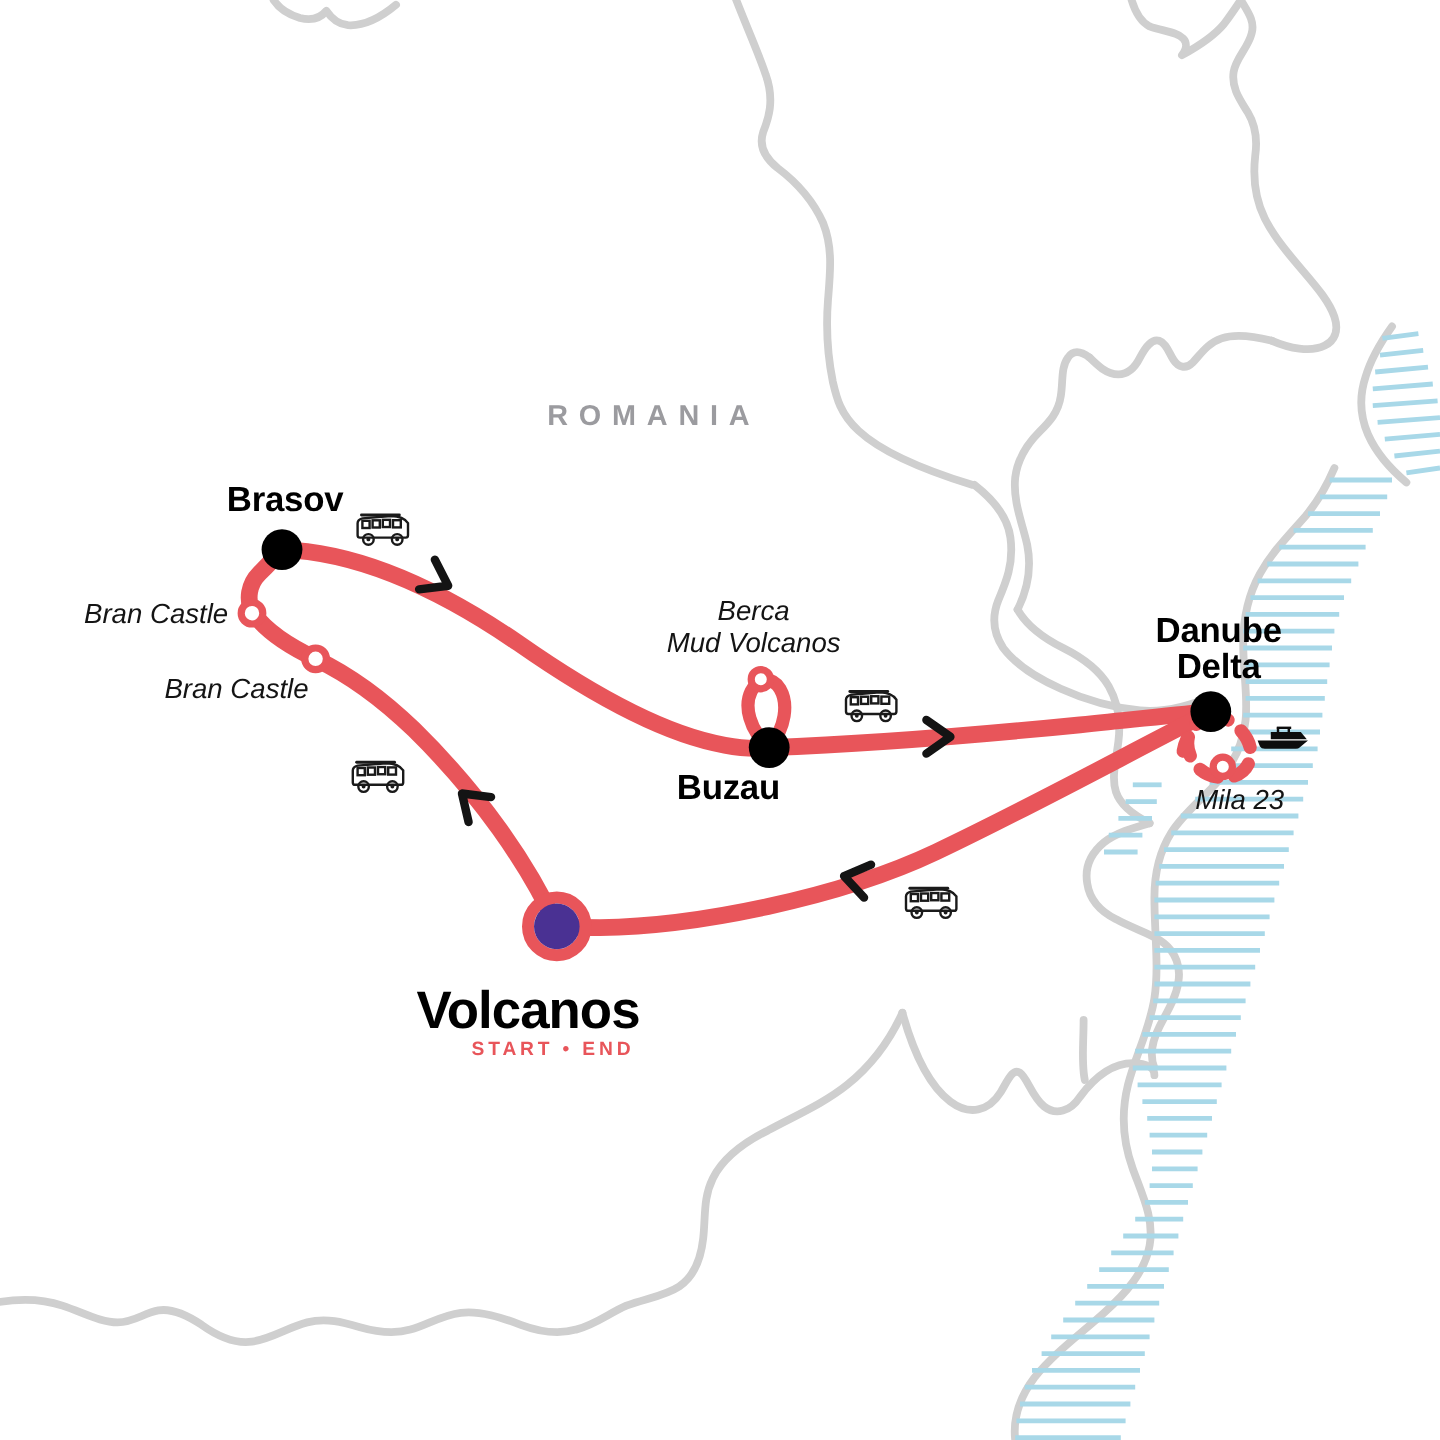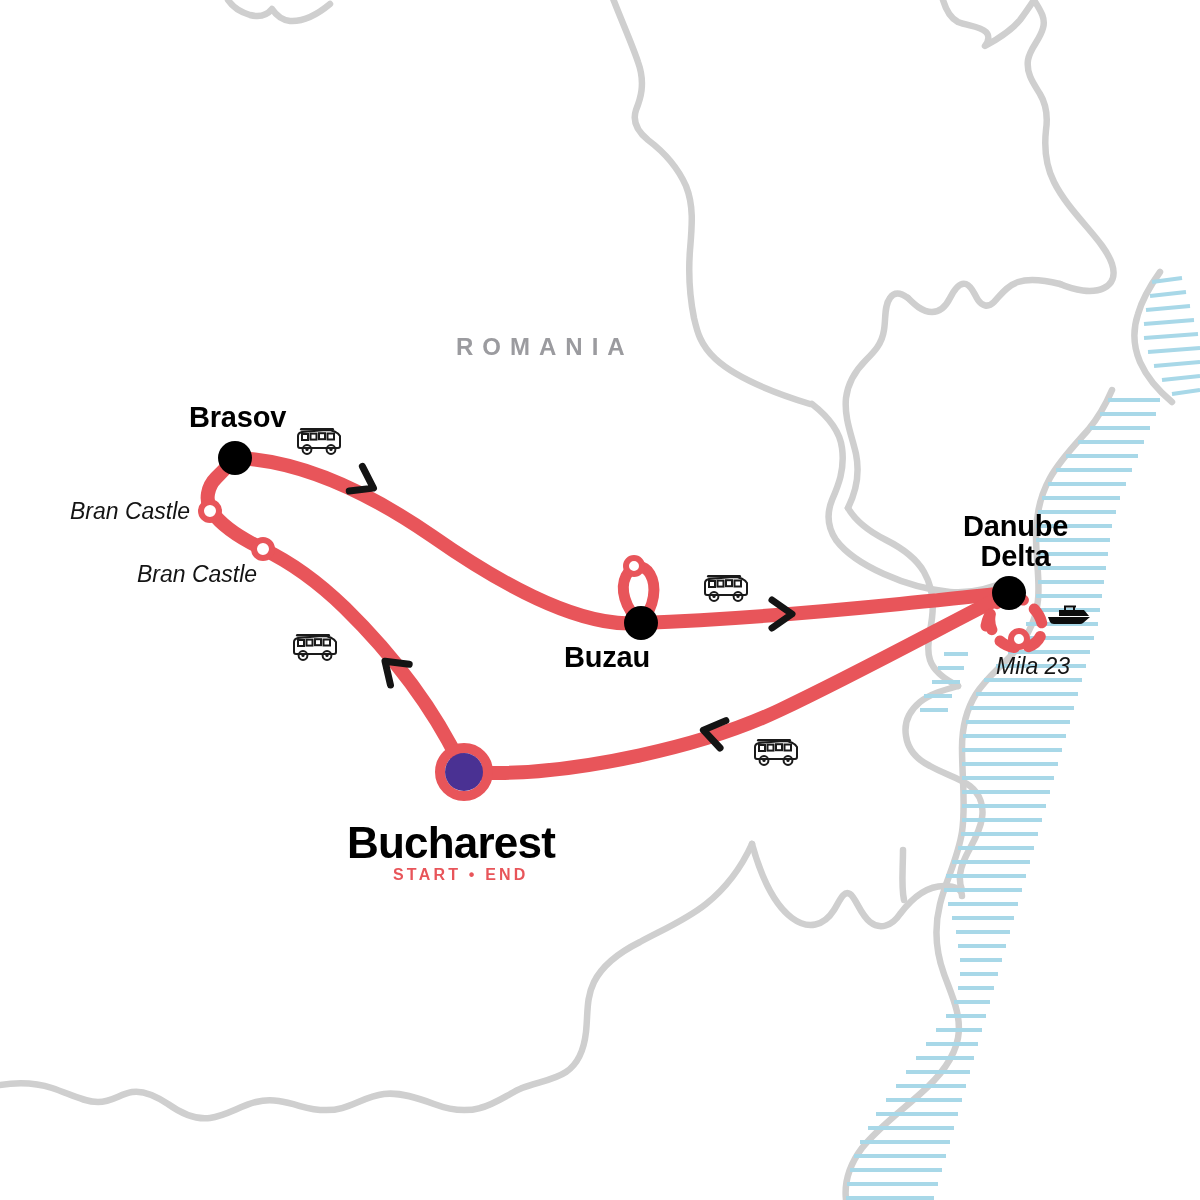--- a/index.html
+++ b/index.html
@@ -321,24 +321,28 @@
 
   <div class="label city-label" style="left:189px; top:401px;">Brasov</div>
 
   <div class="label city-label" style="left:564px; top:641px;">Buzau</div>
 
   <div class="label city-label two-line" style="left:963px; top:512px;">
     <div>Danube</div>
     <div>Delta</div>
   </div>
 
-  <div class="label city-label big" style="left:347px; top:818px;">Bucharest</div>
+  <div class="label city-label big" style="left:347px; top:818px;">Volcanos</div>
 
   <div class="label startend-label" style="left:393px; top:866px; width:148px;">START • END</div>
 
   <div class="label poi-label" style="left:70px; top:498px;">Bran Castle</div>
 
   <div class="label poi-label" style="left:137px; top:561px;">Bran Castle</div>
 
+  <div class="label poi-label two-line" style="left:546px; top:497px; width:164px;">
+    <div>Berca</div>
+    <div>Mud Volcanos</div>
+  </div>
 
   <div class="label poi-label" style="left:996px; top:653px;">Mila 23</div>
 
 </div>
 
 </body></html>

